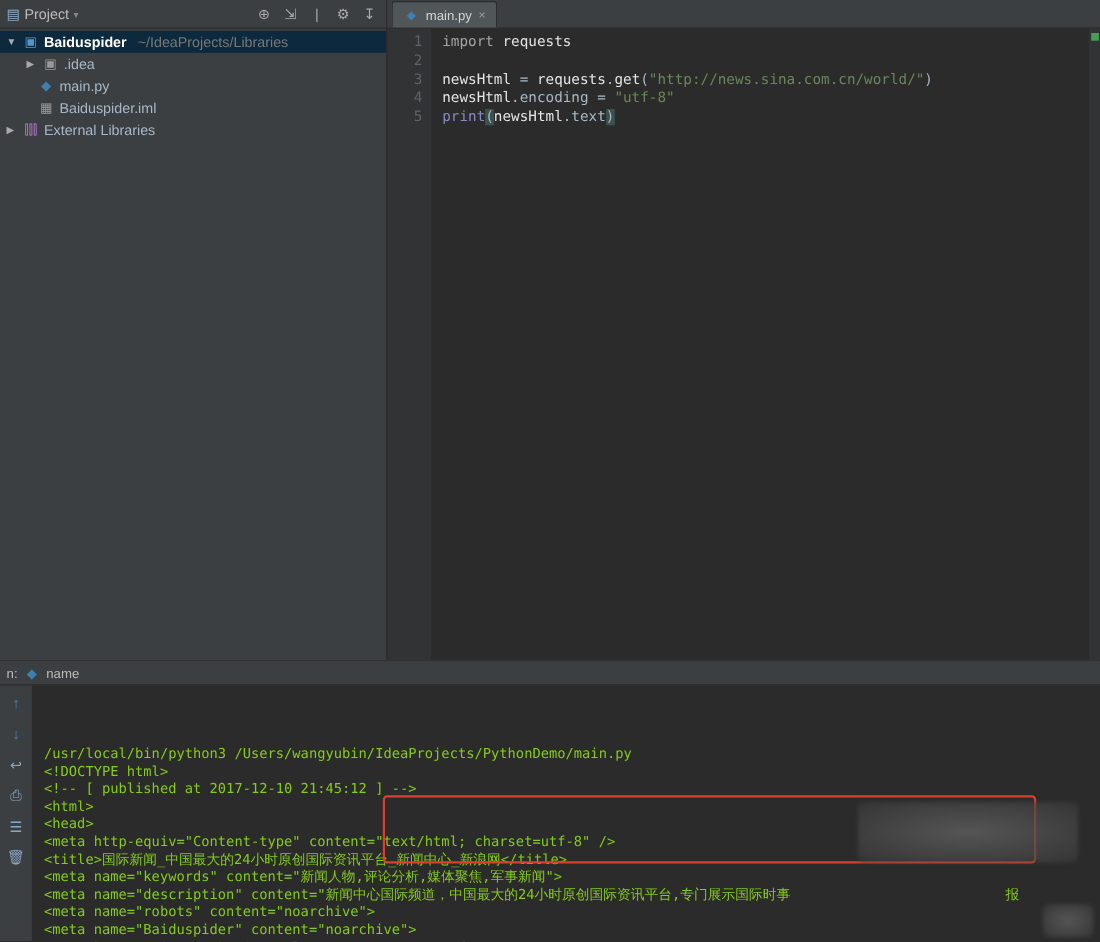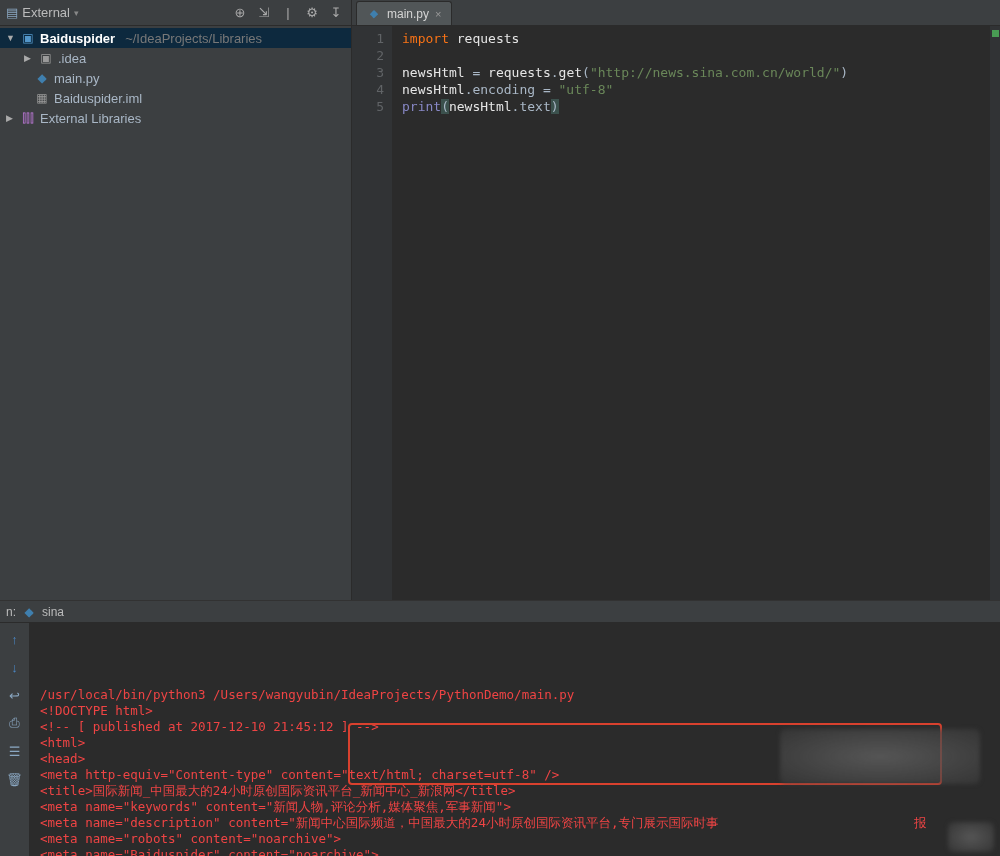--- a/index.html
+++ b/index.html
@@ -160,21 +160,21 @@
 }
 .gutter div { height: 17px; }
 .code {
   flex: 1;
   padding: 4px 0 0 10px;
   line-height: 17px;
   white-space: pre;
   color: #a9b7c6;
 }
 .code .line { height: 17px; }
-.kw { color: #f97316; }
+.kw { color: #a3a3a3; }
 .str { color: #6a8759; }
 .ident { color: #e5e5e5; }
 .builtin { color: #8888c6; }
 .paren-hl { background: #3b514d; }
 .editor-right-marks {
   position: absolute;
   right: 0; top: 0;
   width: 10px; height: 100%;
   background: #313335;
 }
@@ -230,22 +230,22 @@
   display: flex; align-items: center; justify-content: center;
   color: #8aa7c2;
   cursor: pointer;
   font-size: 13px;
 }
 .console {
   flex: 1;
   font-family: Menlo, Consolas, monospace;
   font-size: 12.5px;
   line-height: 16px;
-  padding: 16px 10px;
-  color: #ef4444;
+  padding: 6px 10px;
+  color: #84cc16;
   white-space: pre;
   position: relative;
 }
 .console .ln { height: 16px; }
 .red-box {
   position: absolute;
   border: 2px solid #d9412e;
   border-radius: 4px;
   pointer-events: none;
 }
@@ -260,21 +260,21 @@
 </head>
 <body>
 
 <div class="ide-root">
   <div class="main-area">
 
     <div class="project-panel">
       <div class="project-header">
         <span class="title">
           <span style="color:#8aa7c2">▤</span>
-          <span>External</span>
+          <span>Project</span>
           <span class="arrow-down">▾</span>
         </span>
         <span class="spacer"></span>
         <span class="icon-btn">⊕</span>
         <span class="icon-btn">⇲</span>
         <span class="icon-btn sep">|</span>
         <span class="icon-btn">⚙</span>
         <span class="icon-btn">↧</span>
       </div>
       <div class="project-tree">
@@ -329,21 +329,21 @@
           <div class="mark-green"></div>
         </div>
       </div>
     </div>
   </div>
 
   <div class="run-panel">
     <div class="run-header">
       <span>n:</span>
       <span class="run-mini-icon">◆</span>
-      <span style="font-weight:500">sina</span>
+      <span style="font-weight:500">name</span>
     </div>
     <div class="run-body">
       <div class="run-toolbar">
         <span class="tbtn" style="color:#4a88c7">↑</span>
         <span class="tbtn" style="color:#4a88c7">↓</span>
         <span class="tbtn">↩</span>
         <span class="tbtn">⎙</span>
         <span class="tbtn">☰</span>
         <span class="tbtn">🗑</span>
       </div>

